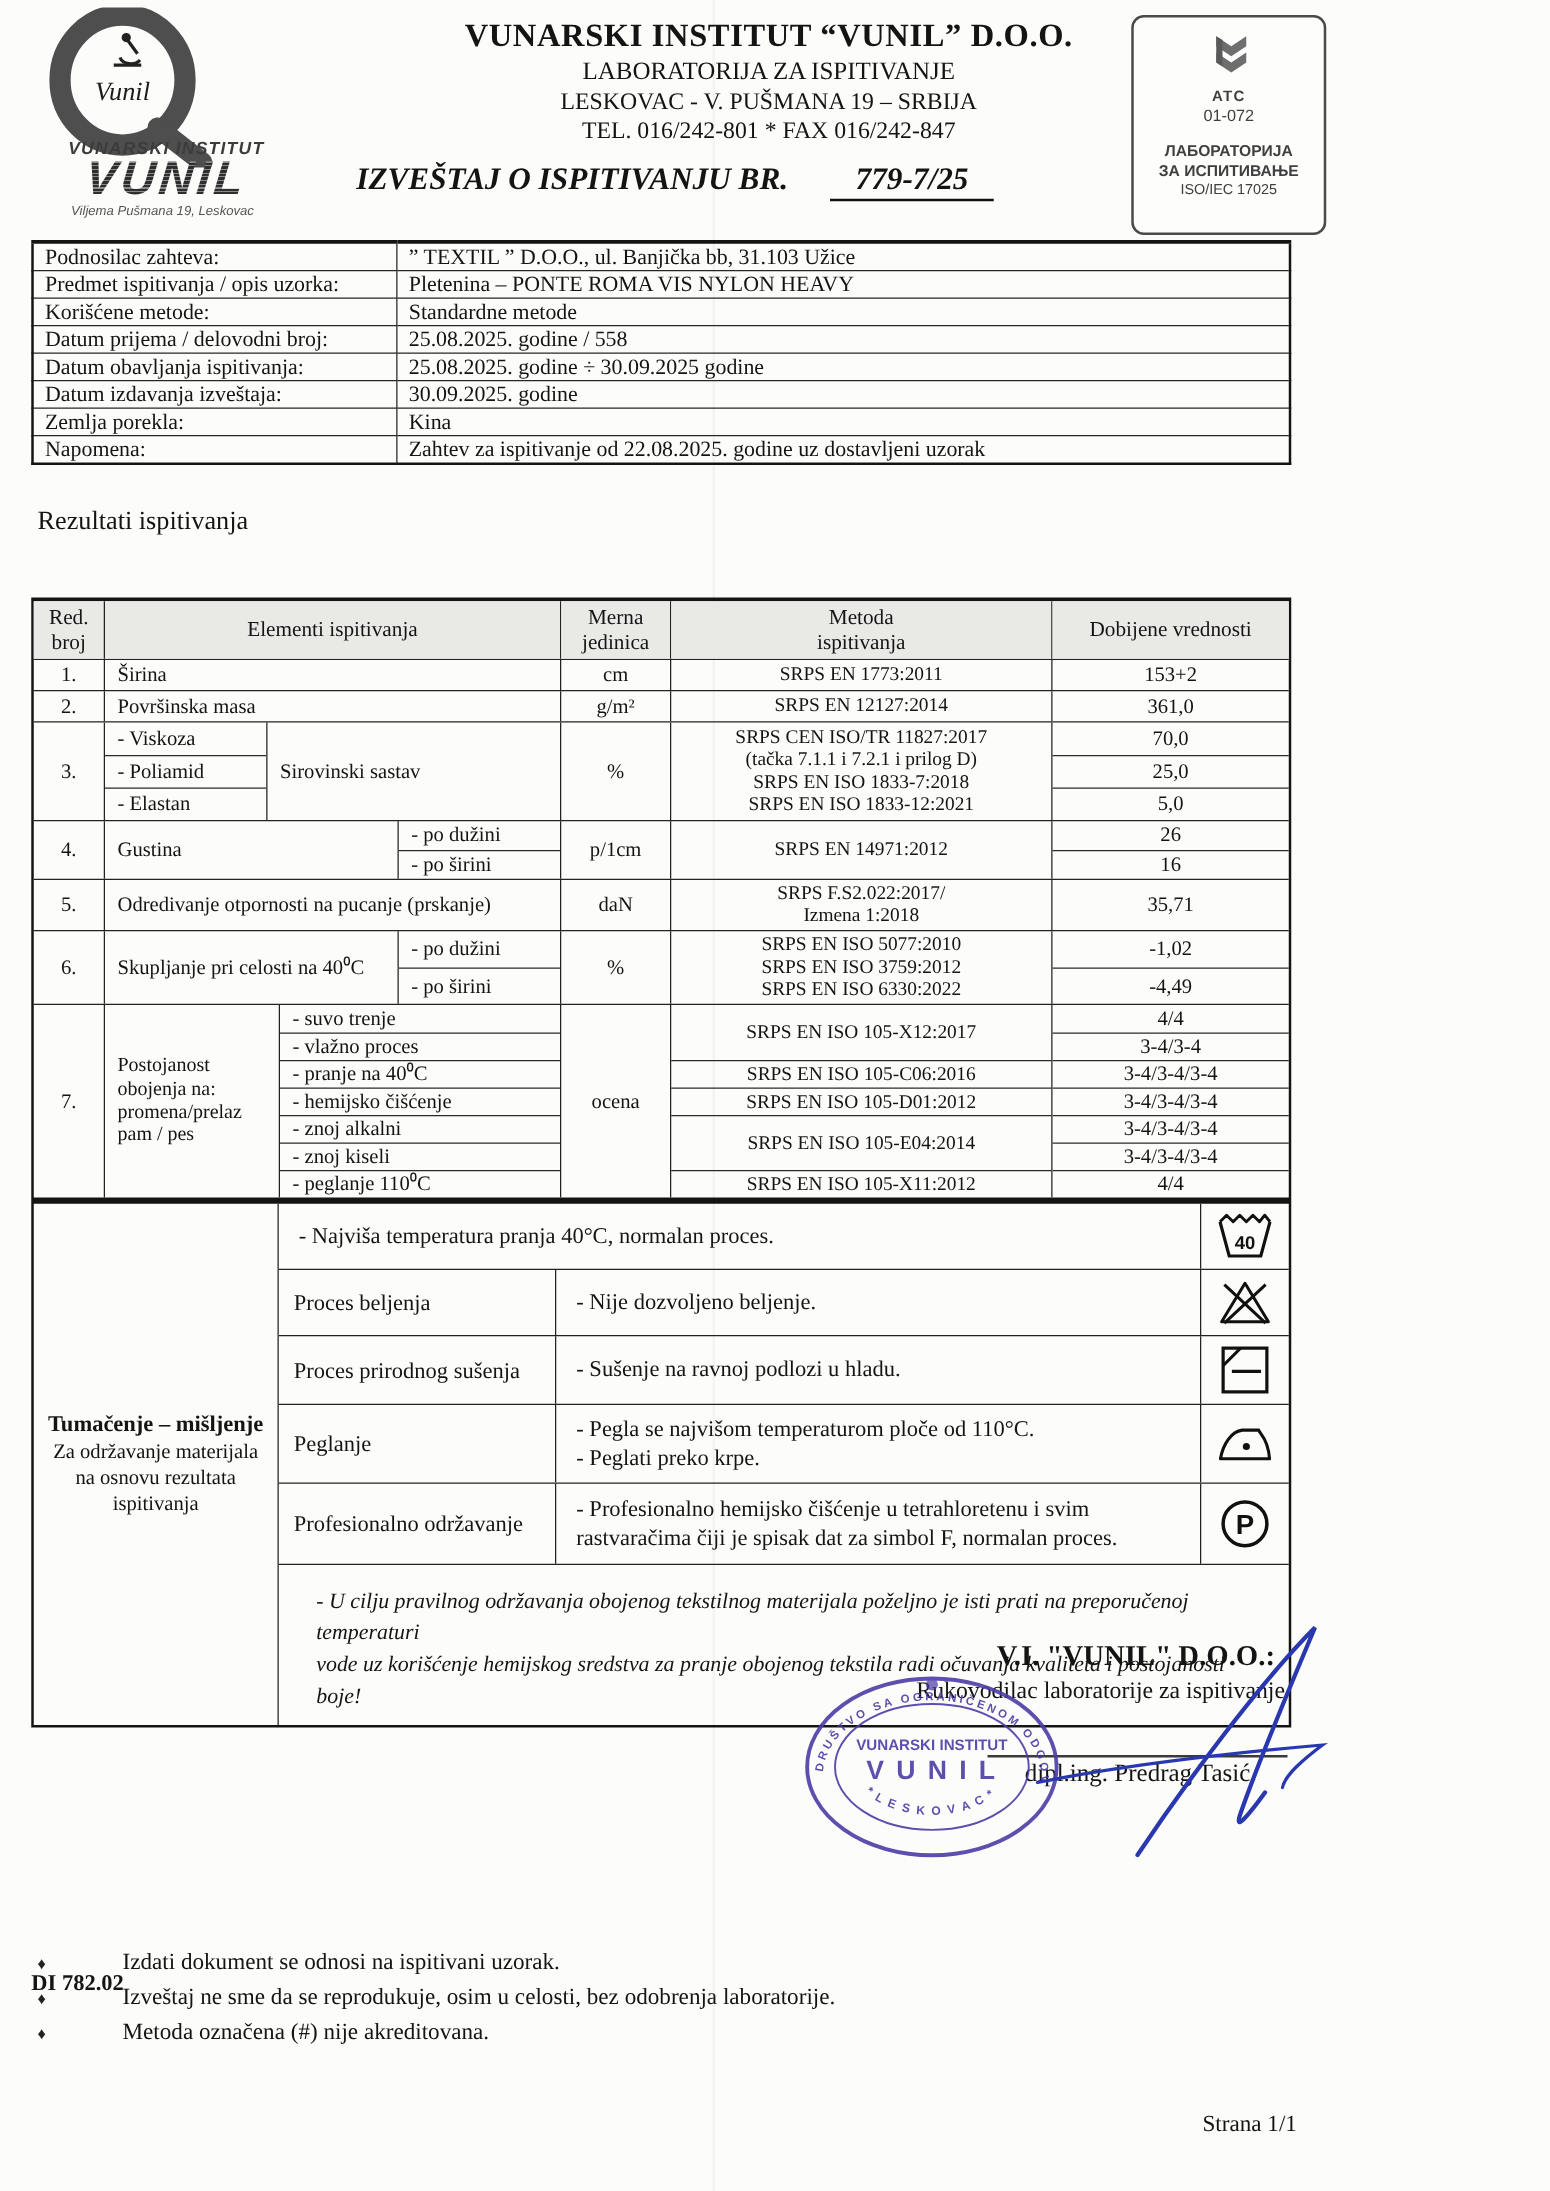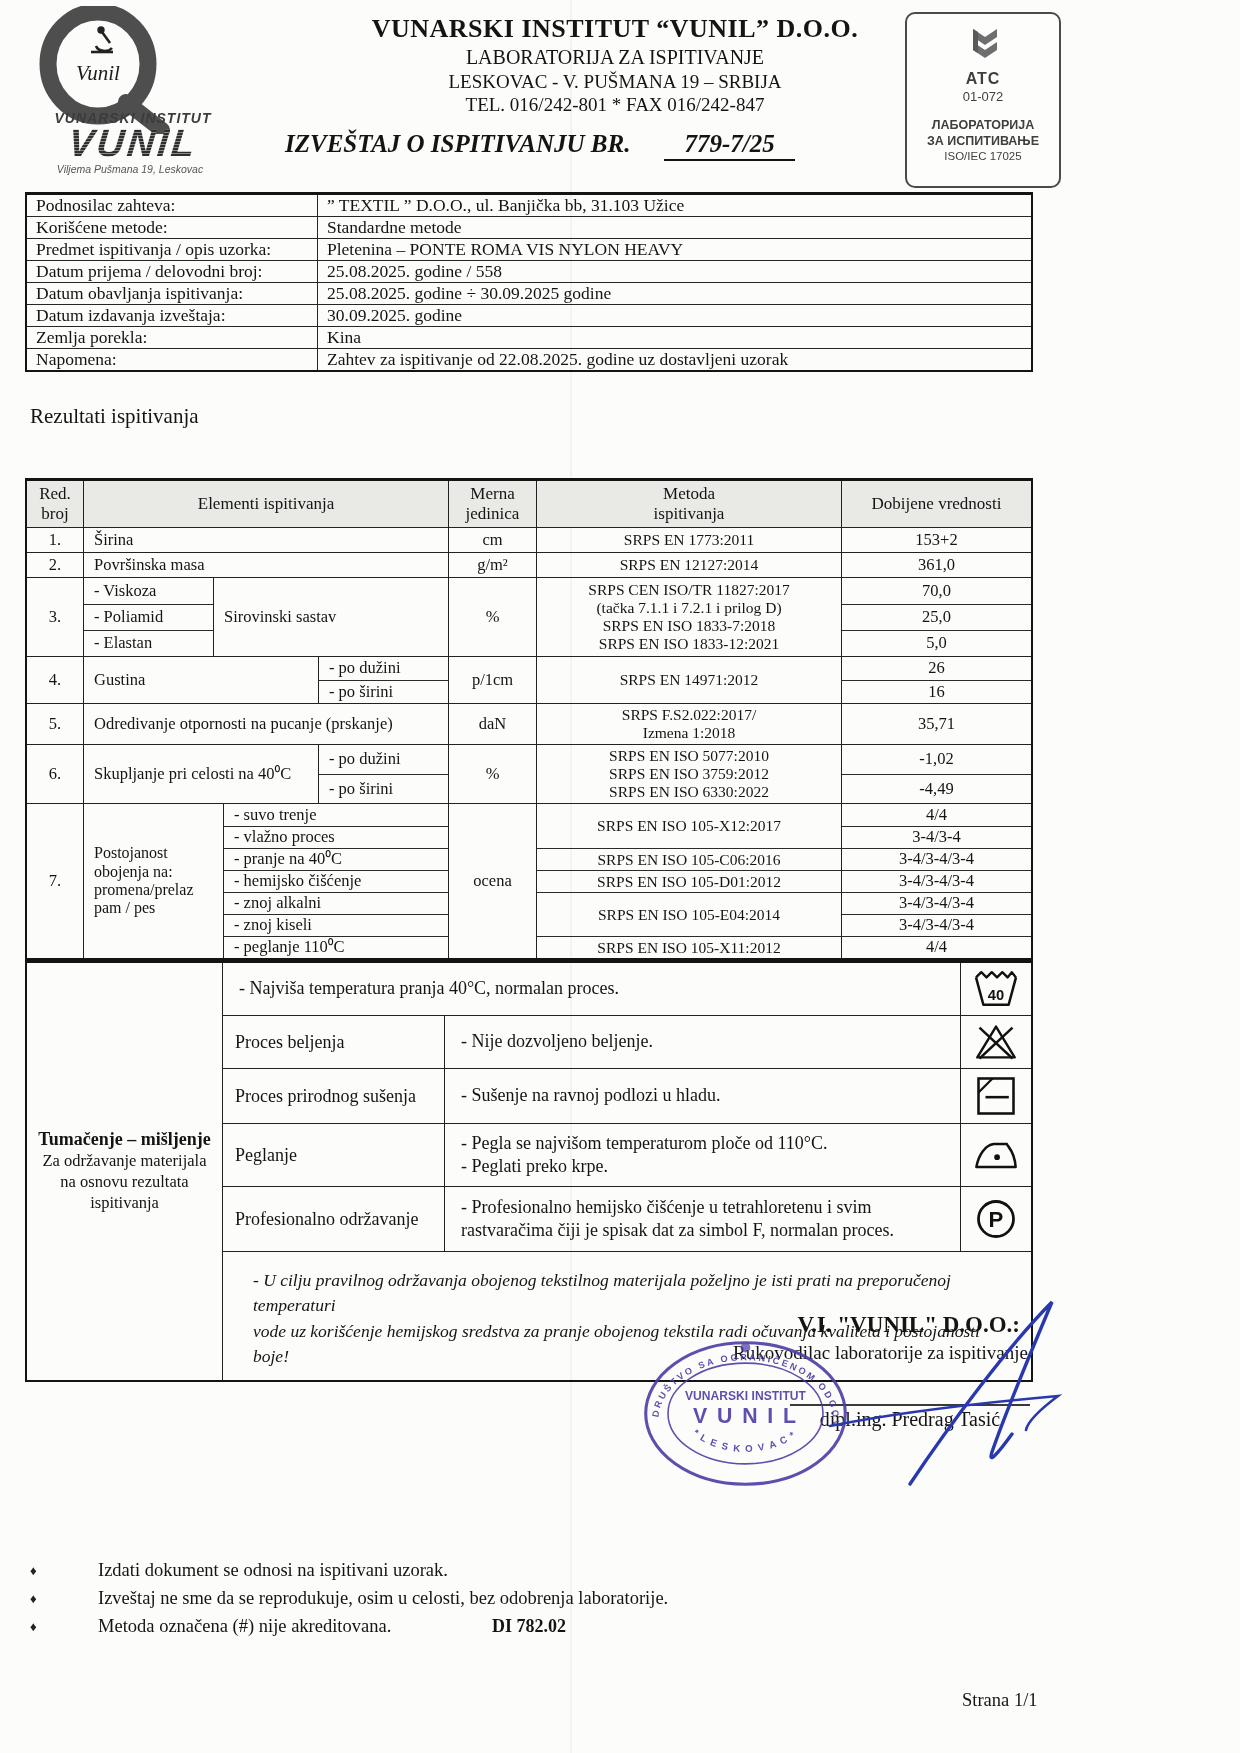--- a/index.html
+++ b/index.html
@@ -28,21 +28,21 @@
   .lab{font-size:20px;font-weight:normal;margin-top:2px;}
   .addr{font-size:19px;margin-top:2px;}
   .tel{font-size:19px;margin-top:1px;}
   .title-row{position:absolute;left:285px;top:130px;width:700px;text-align:left;
              font-size:25px;font-weight:bold;font-style:italic;}
   .rpt-num{display:inline-block;margin-left:34px;padding:0 20px 1px 20px;border-bottom:2.5px solid #111;}
 
   .atc-box{position:absolute;left:905px;top:12px;width:152px;height:172px;border:2px solid #4a4a4a;
            border-radius:10px;background:#fdfdfc;display:flex;flex-direction:column;align-items:center;
            font-family:"Liberation Sans",sans-serif;color:#3f3f3f;}
-  .atc-name{font-weight:bold;font-size:16px;margin-top:2px;letter-spacing:1px;}
+  .atc-name{font-weight:bold;font-size:12px;margin-top:2px;letter-spacing:1px;}
   .atc-num{font-size:13px;margin-top:1px;}
   .atc-l1{font-weight:bold;font-size:12.5px;margin-top:14px;line-height:1.25;}
   .atc-l2{font-weight:bold;font-size:12.5px;line-height:1.25;}
   .atc-l3{font-size:11.5px;margin-top:1px;}
 
   
   .info{position:absolute;left:25px;top:192px;width:1008px;border-collapse:collapse;table-layout:fixed;}
   .info td{border:1.3px solid #262626;font-size:17.5px;padding:0px 9px;height:21px;line-height:1.15;}
   .info{border:2.5px solid #141414;}
   .info .lbl{width:272px;}
@@ -101,21 +101,21 @@
   .sig-role{text-align:right;padding-right:12px;font-size:19px;margin-top:4px;}
   .sig-line{margin-left:190px;width:240px;border-top:2px solid #3a3a3a;margin-top:40px;}
   .sig-name{margin-left:190px;width:240px;text-align:center;font-size:20px;margin-top:2px;}
   .stamp{position:absolute;left:38px;top:24px;opacity:0.9;}
   .scribble{position:absolute;left:190px;top:-28px;}
 
   
   .fnotes{position:absolute;left:30px;top:1560px;width:700px;}
   .fnote{display:flex;align-items:flex-start;margin-bottom:7px;font-size:18.5px;}
   .diamond{width:68px;flex:none;font-size:13px;padding-top:3px;color:#222;}
-  .doc-code{position:absolute;left:25px;top:1616px;width:1008px;text-align:center;
+  .doc-code{position:absolute;left:25px;top:1576px;width:1008px;
             font-weight:bold;font-size:18px;}
   .page-num{position:absolute;left:962px;top:1690px;font-size:18.5px;}
 </style>
 </head>
 <body>
 
 <div class="page">
   <div class="fold"></div>
 
   <svg class="qlogo" width="158" height="128" viewBox="0 0 158 128">
@@ -157,26 +157,26 @@
     <div class="atc-l3">ISO/IEC 17025</div>
   </div>
 
   <table class="info">
     <tbody>
         <tr>
           <td class="lbl">Podnosilac zahteva:</td>
           <td>” TEXTIL ” D.O.O., ul. Banjička bb, 31.103 Užice</td>
         </tr>
     <tr>
+          <td class="lbl">Predmet ispitivanja / opis uzorka:</td>
+          <td>Pletenina –  PONTE ROMA VIS NYLON HEAVY</td>
+        </tr>
+    <tr>
           <td class="lbl">Korišćene metode:</td>
           <td>Standardne metode</td>
-        </tr>
-    <tr>
-          <td class="lbl">Predmet ispitivanja / opis uzorka:</td>
-          <td>Pletenina –  PONTE ROMA VIS NYLON HEAVY</td>
         </tr>
     <tr>
           <td class="lbl">Datum prijema / delovodni broj:</td>
           <td>25.08.2025. godine      /        558</td>
         </tr>
     <tr>
           <td class="lbl">Datum obavljanja ispitivanja:</td>
           <td>25.08.2025. godine ÷ 30.09.2025 godine</td>
         </tr>
     <tr>

